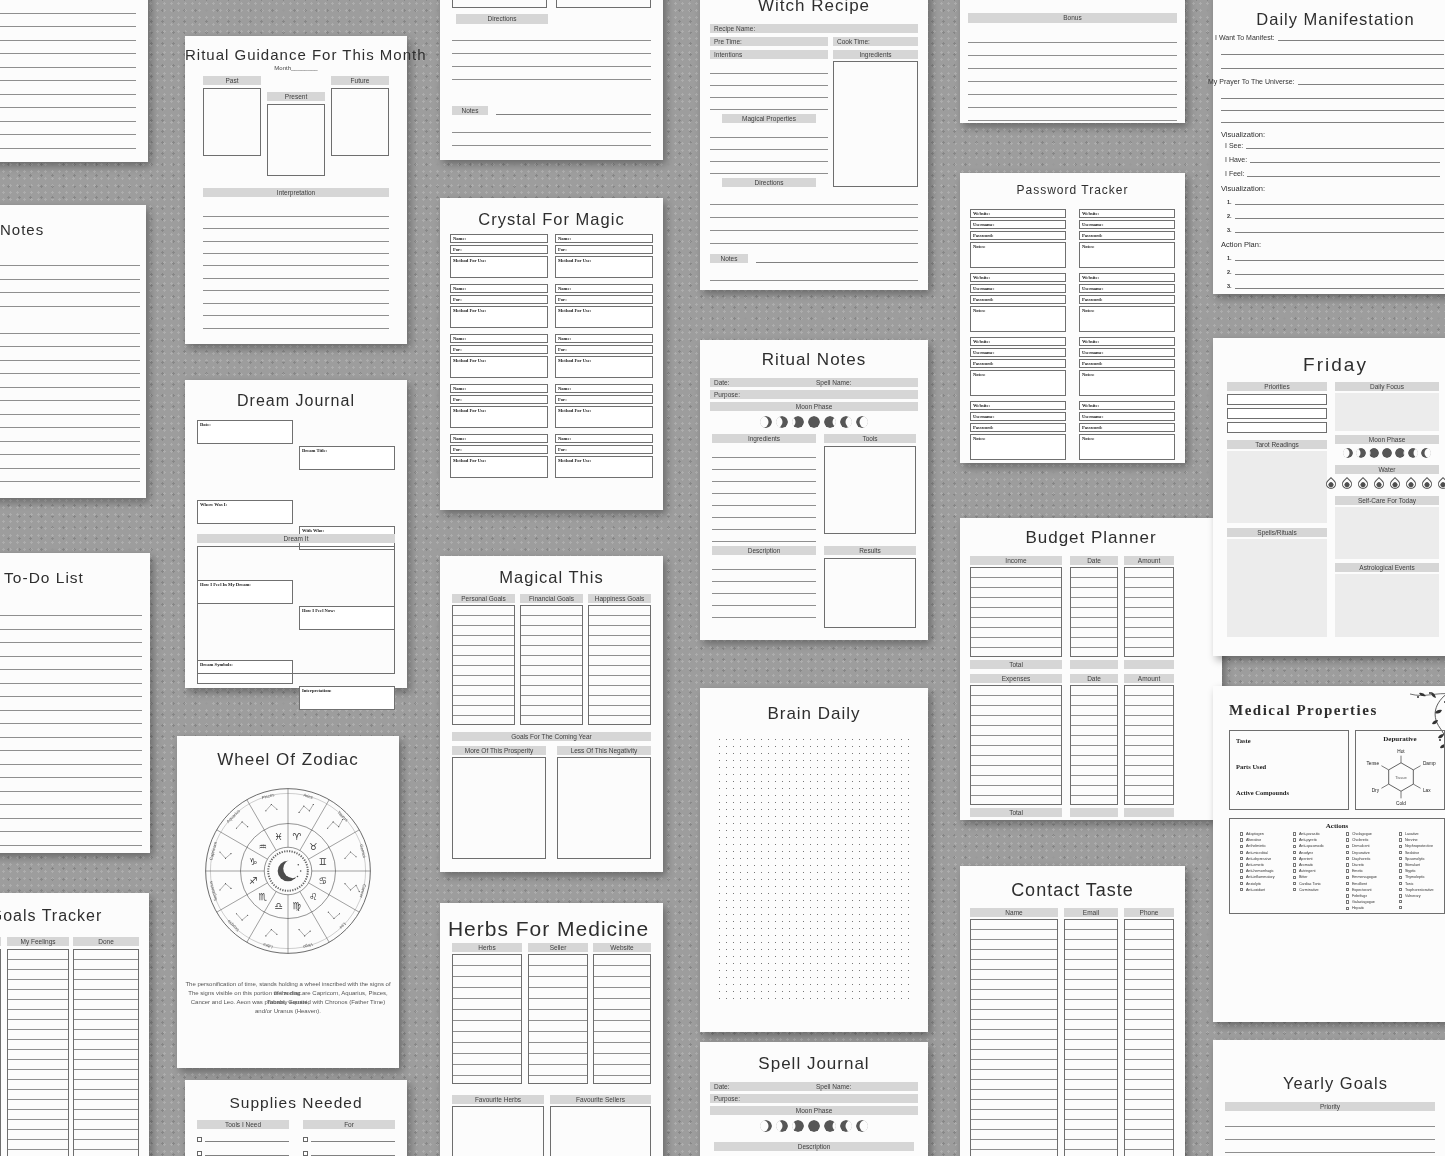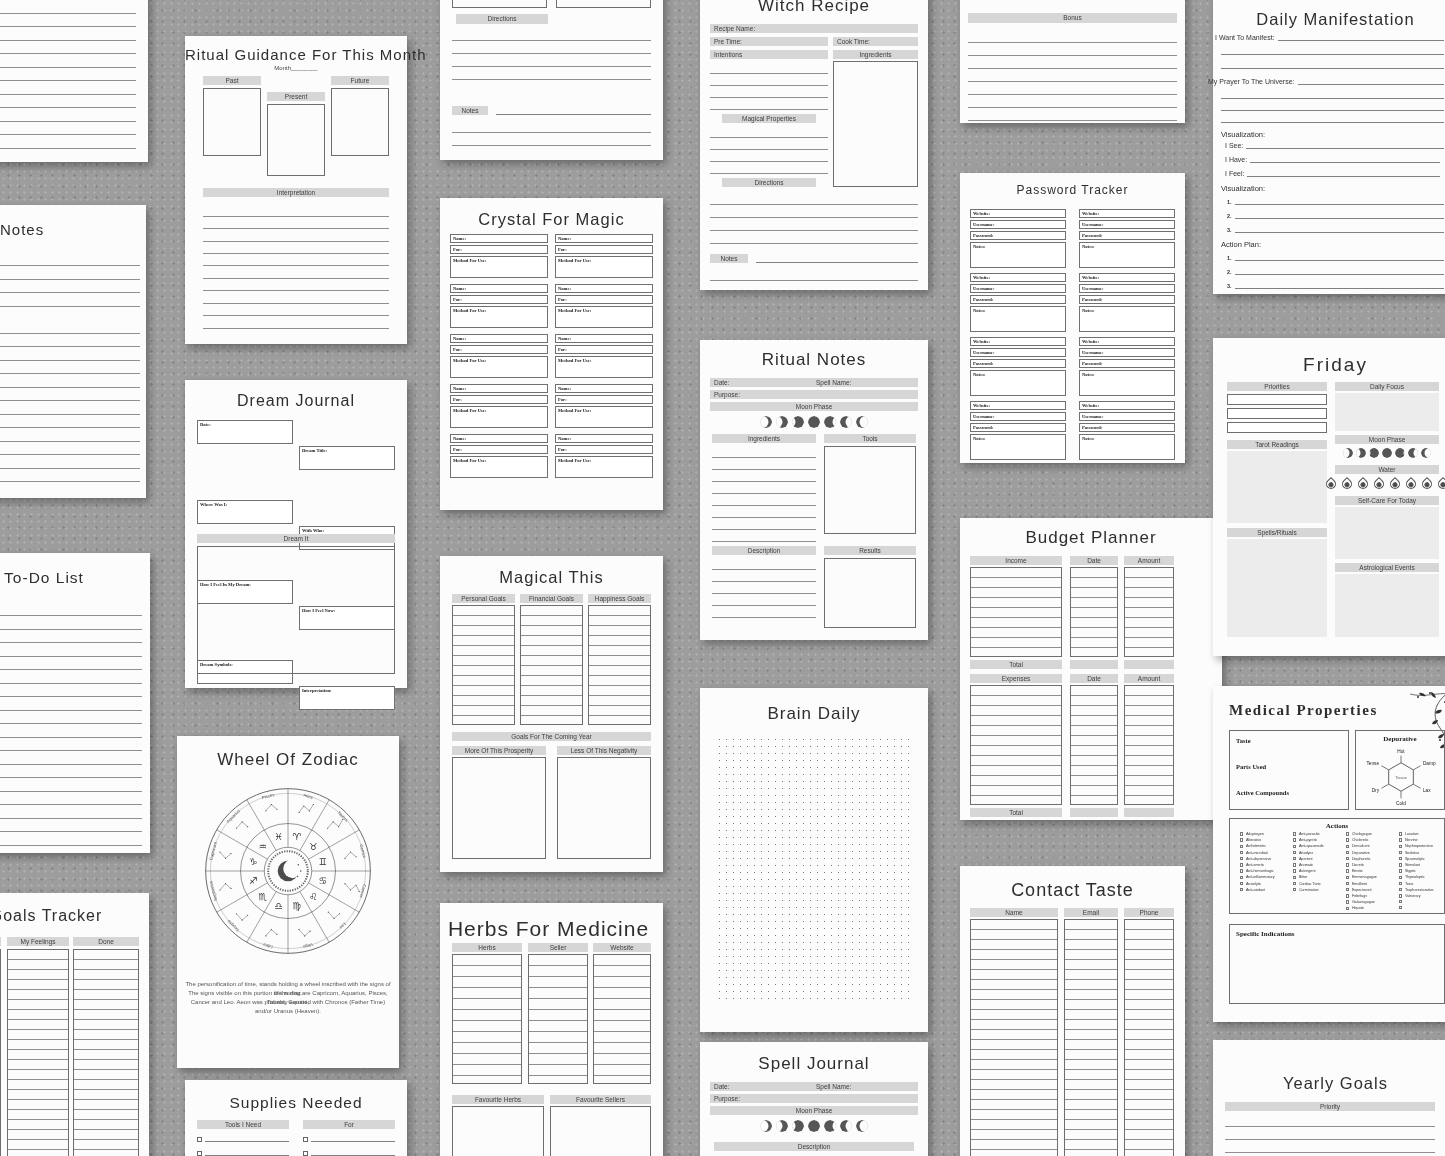--- a/index.html
+++ b/index.html
@@ -823,23 +823,20 @@
           <div class="ck-row">
             <span class="cbx"></span>
             <span class="ck-lbl"></span>
           </div>
           <div class="ck-row">
             <span class="cbx"></span>
             <span class="ck-lbl"></span>
           </div>
         </div>
     </div>
-    <div class="a box" style="left:16px;top:238px;width:216px;height:80px">
-      <div class="mlab" style="position:absolute;left:6px;top:5px;font-size:7px">Specific Indications</div>
-    </div>
   </div>
 
   <div class="page" style="left:1213px;top:1040px;width:245px;height:200px">
     <div class="a ttl" style="left:0;right:0;top:34px;font-size:16.5px">Yearly Goals</div>
     <div class="a chip" style="left:12px;top:62px;width:210px">Priority</div>
     <div class="a lines" style="left:12px;width:210px;top:74px;height:60px;--g:13px"></div>
   </div>
 
 </div>
 

